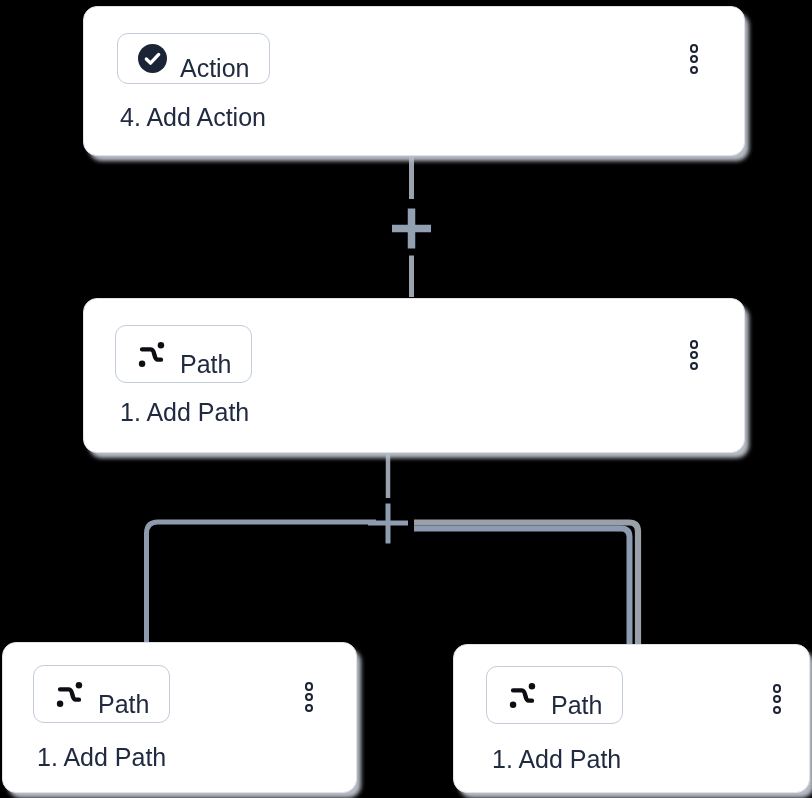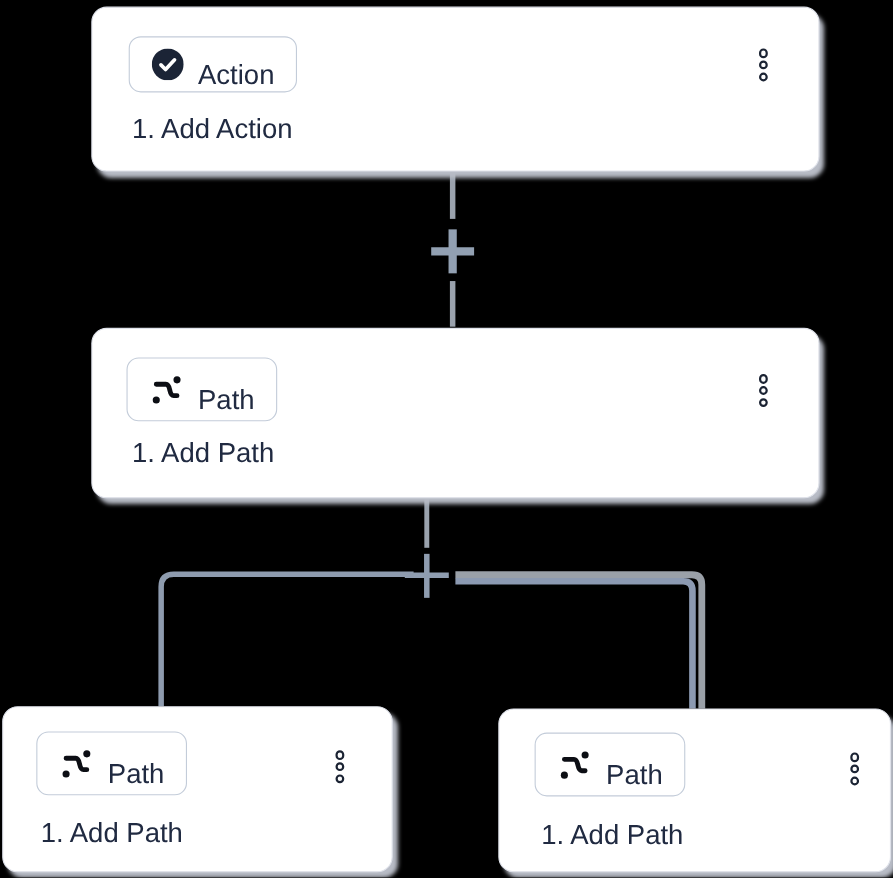--- a/index.html
+++ b/index.html
@@ -62,21 +62,21 @@
   <div class="card" style="left:83px;top:6px;width:662px;height:150px">
     <div class="badge" style="left:33px;top:26px;height:51px">
       <span class="badge-icon">
         <svg width="29" height="29" viewBox="0 0 29 29">
           <circle cx="14.5" cy="14.5" r="14.5" fill="#1b2436"></circle>
           <path d="M8.3 15 l4.2 4.2 l8.2 -8.8" stroke="#ffffff" stroke-width="3.3" fill="none" stroke-linecap="round" stroke-linejoin="round"></path>
         </svg>
       </span>
       <span class="badge-label">Action</span>
     </div>
-    <div class="title" style="left:36px;top:97px">1. Add Action</div>
+    <div class="title" style="left:36px;top:97px">4. Add Action</div>
     <button class="kebab" style="left:604px;top:34px">
         <i></i>
         <i></i>
         <i></i>
       </button>
   </div>
 
   <div class="card" style="left:83px;top:298px;width:662px;height:155px">
     <div class="badge" style="left:31px;top:26px;height:58px">
       <span class="badge-icon">

